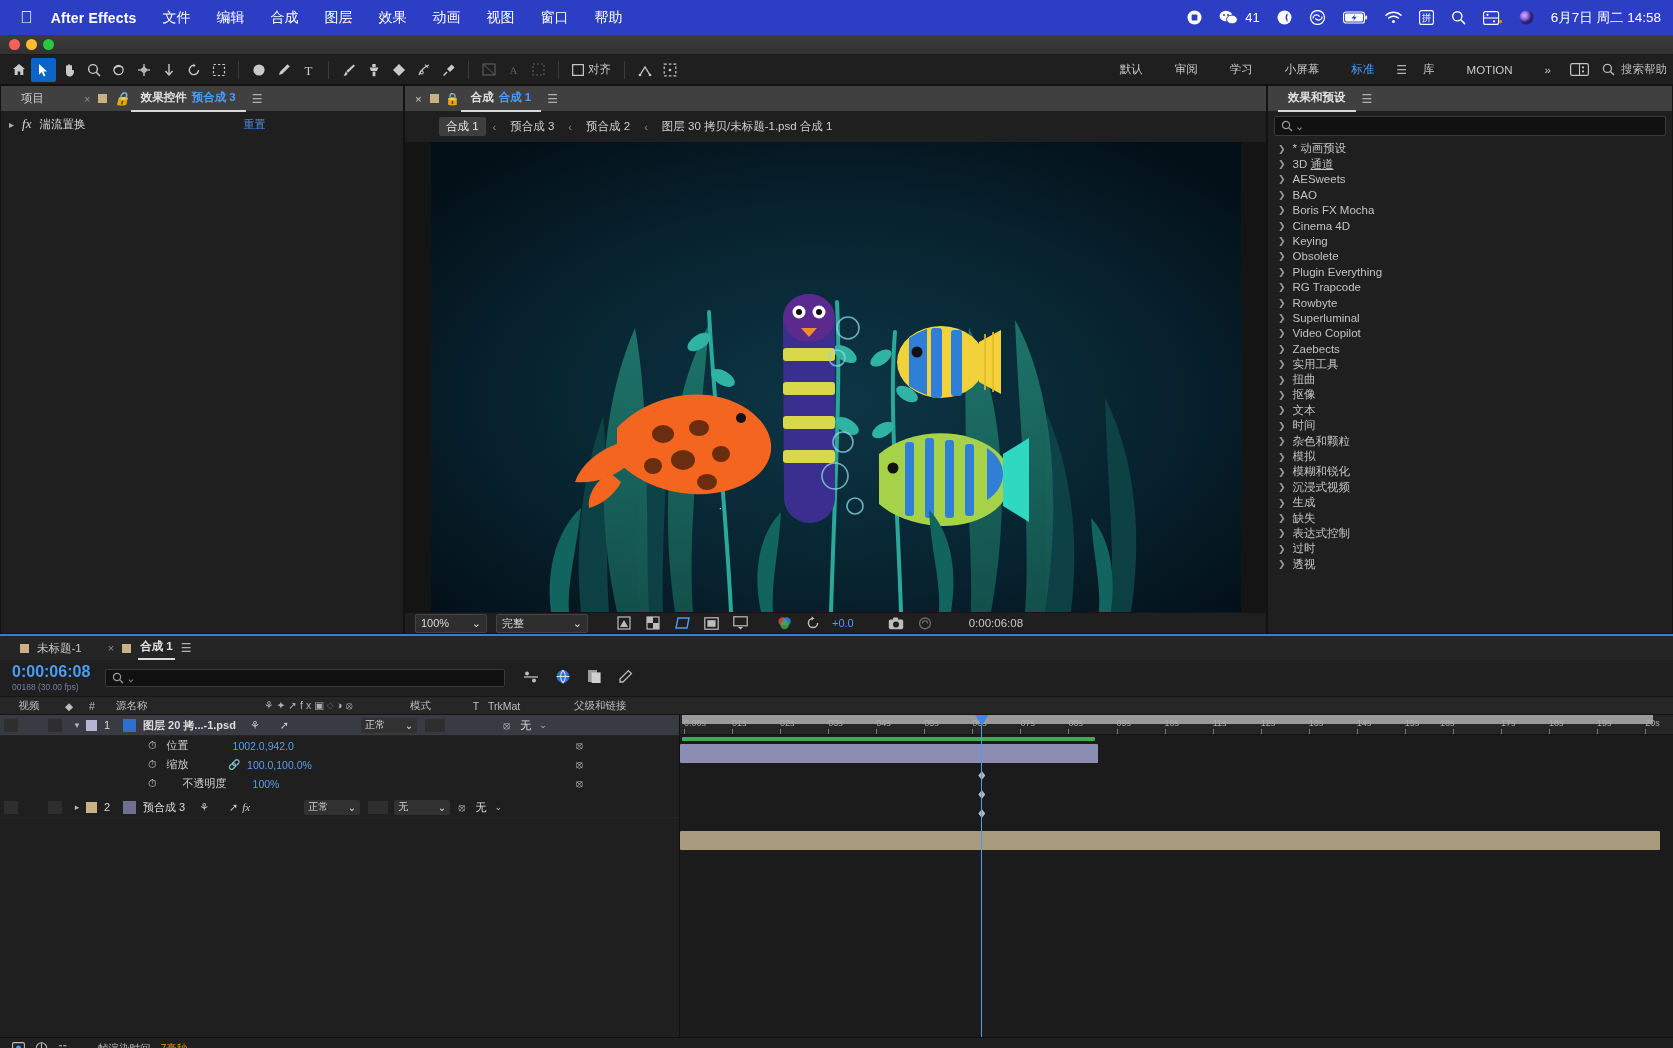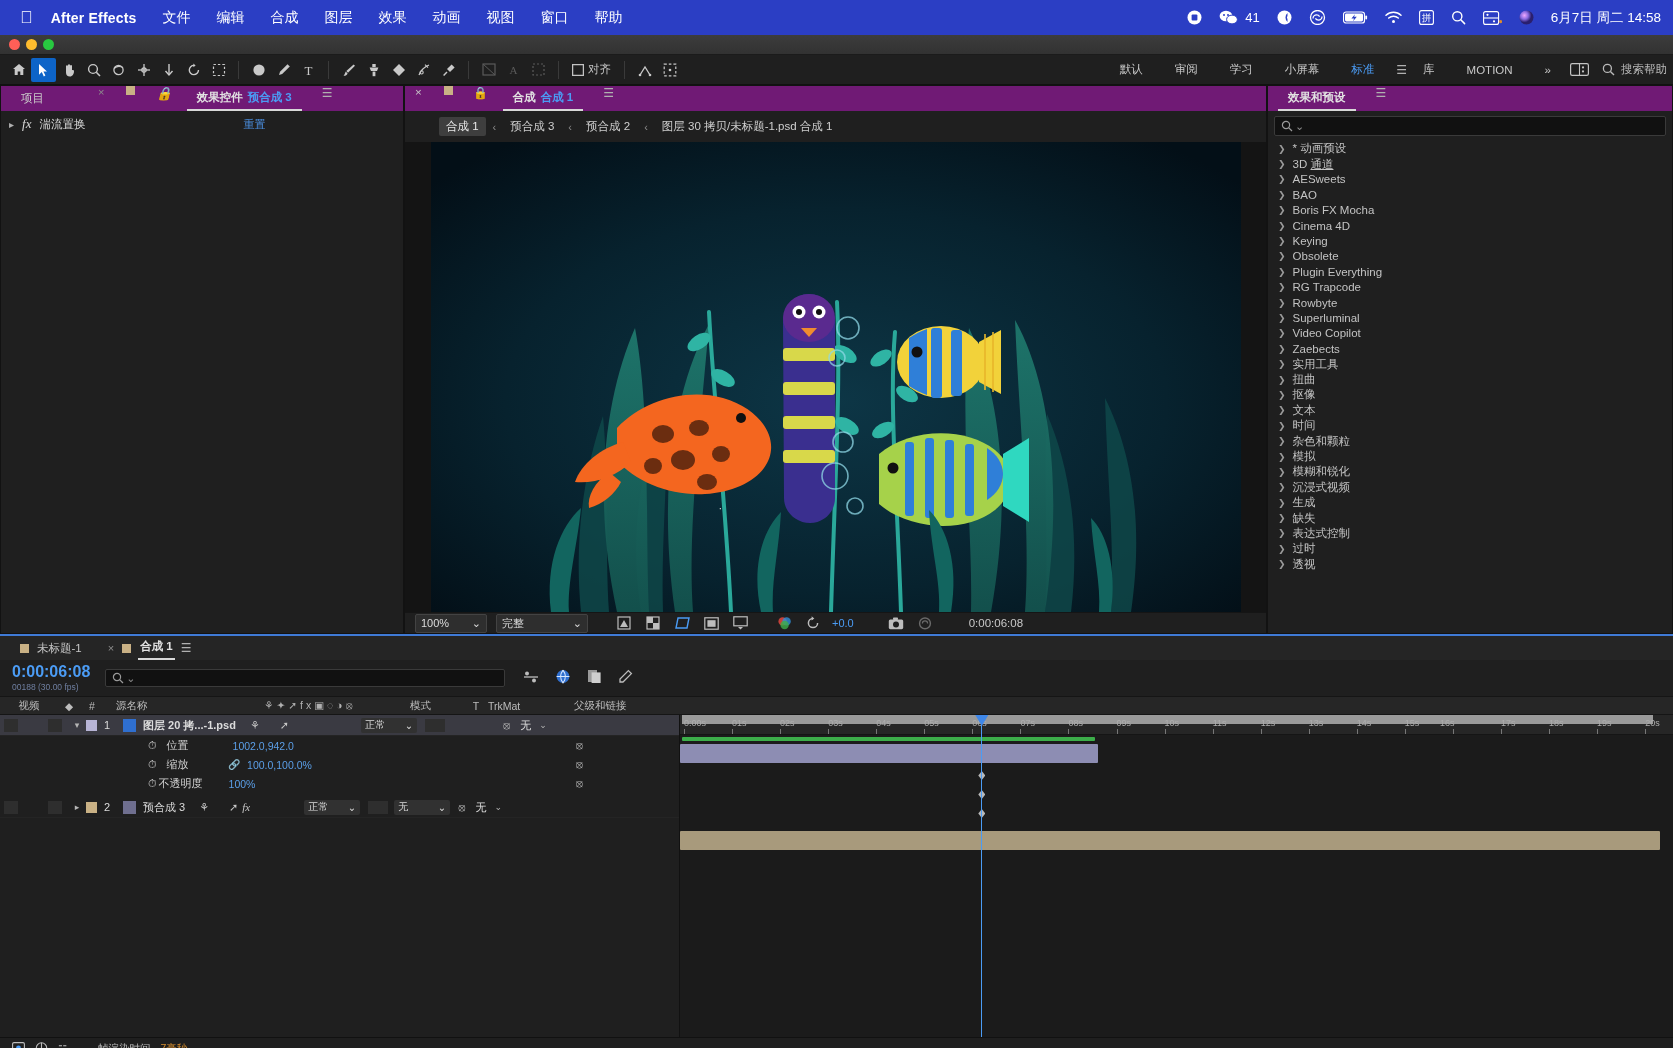--- a/index.html
+++ b/index.html
@@ -37,22 +37,22 @@
     padding:0 6px; }
   .ws { margin-left:auto; display:flex; align-items:center; gap:0; color:#c9c9c9; font-size:11.5px; }
   .ws .wi { padding:4px 16px; white-space:nowrap; }
   .ws .wi.act { color:#4b9cf5;font-family:Liberation Serif, serif; }
   .searchhelp { display:flex; align-items:center; gap:6px; color:#b9b9b9; font-size:11.5px;
     padding-left:10px; }
 
   
   .main { display:flex; height:549px; }
   .panel { background:#1f1f1f; border:1px solid #121212; }
-  .ptabs { height:25px; display:flex; background:#701a75;
-    font-size:11.5px; color:#c9c9c9; padding-left:10px; gap:14px; }
+  .ptabs { height:25px; display:flex; align-items:center; background:#404040;
+    font-size:11.5px; color:#c9c9c9; padding-left:10px; gap:0; }
   .ptab { display:flex; align-items:center; gap:5px; padding:4px 10px 5px; white-space:nowrap; }
   .ptab.act { border-bottom:2px solid #d8d8d8; color:#e2e2e2; font-weight:bold; }
   .swatch { width:9px; height:9px; background:#c9b185; display:inline-block; }
   .ham { color:#b0b0b0; font-size:12px; margin-left:6px; }
   .blue { color:#4b9cf5; }
 
   
   .left { width:404px; display:flex; flex-direction:column; }
   .fx-path { font-size:11px; color:#b4b4b4; padding:6px 8px 5px; background:#1f1f1f;
     border-bottom:1px solid #2e2e2e; }
@@ -876,21 +876,21 @@
       </div>
       <div class="prow">
         <span style="margin-left:148px;color:#c6c6c6">⏱</span>
         <span style="margin-left:10px">缩放</span>
         <span style="margin-left:40px;color:#6fa8e8;font-size:10px">🔗</span>
         <span class="val" style="margin-left:6px">100.0,100.0%</span>
         <span style="margin-left:auto;margin-right:96px;color:#b5b5b5">⦻</span>
       </div>
       <div class="prow">
         <span style="margin-left:148px;color:#c6c6c6">⏱</span>
-        <span style="margin-left:2px">不透明度</span>
+        <span style="margin-left:26px">不透明度</span>
         <span class="val" style="margin-left:26px">100%</span>
         <span style="margin-left:auto;margin-right:96px;color:#b5b5b5">⦻</span>
       </div>
 
       <div class="lrow" style="margin-top:4px">
         <span style="width:14px;height:13px;margin-left:4px;background:#2e2e2e"></span>
         <span style="width:14px;height:13px;margin-left:30px;background:#2e2e2e"></span>
         <span style="width:14px;text-align:center;color:#b5b5b5;font-size:9px;margin-left:8px">▸</span>
         <span style="width:11px;height:11px;background:#c9b185;margin-left:2px"></span>
         <span style="width:20px;text-align:center">2</span>

